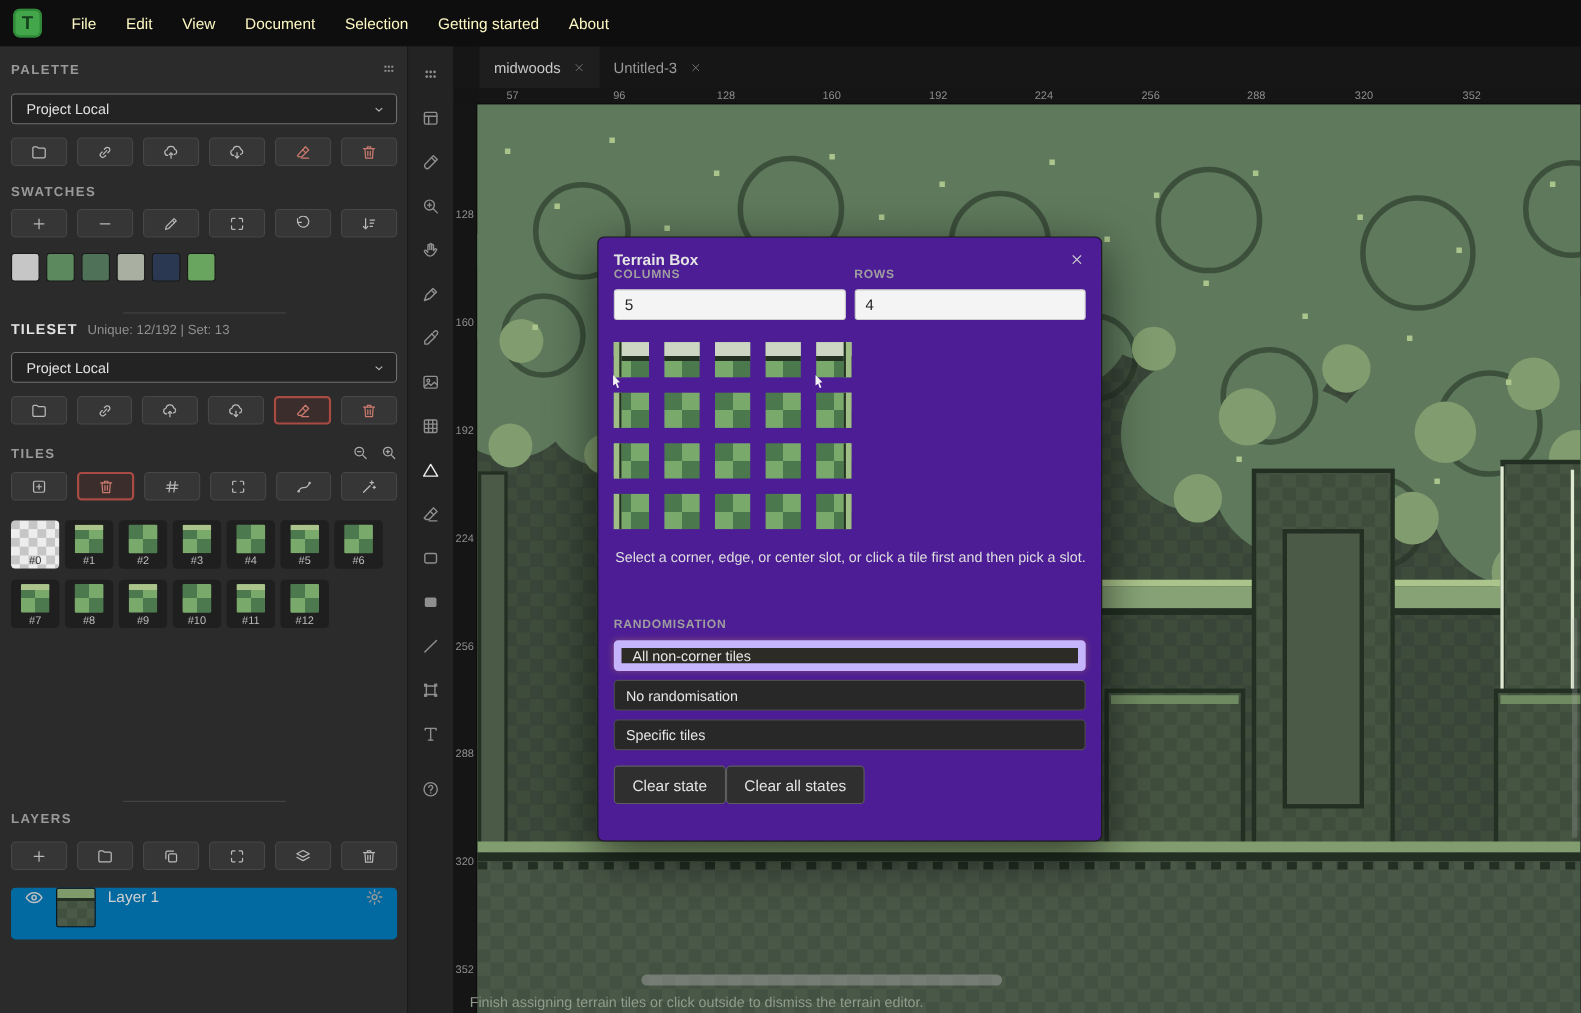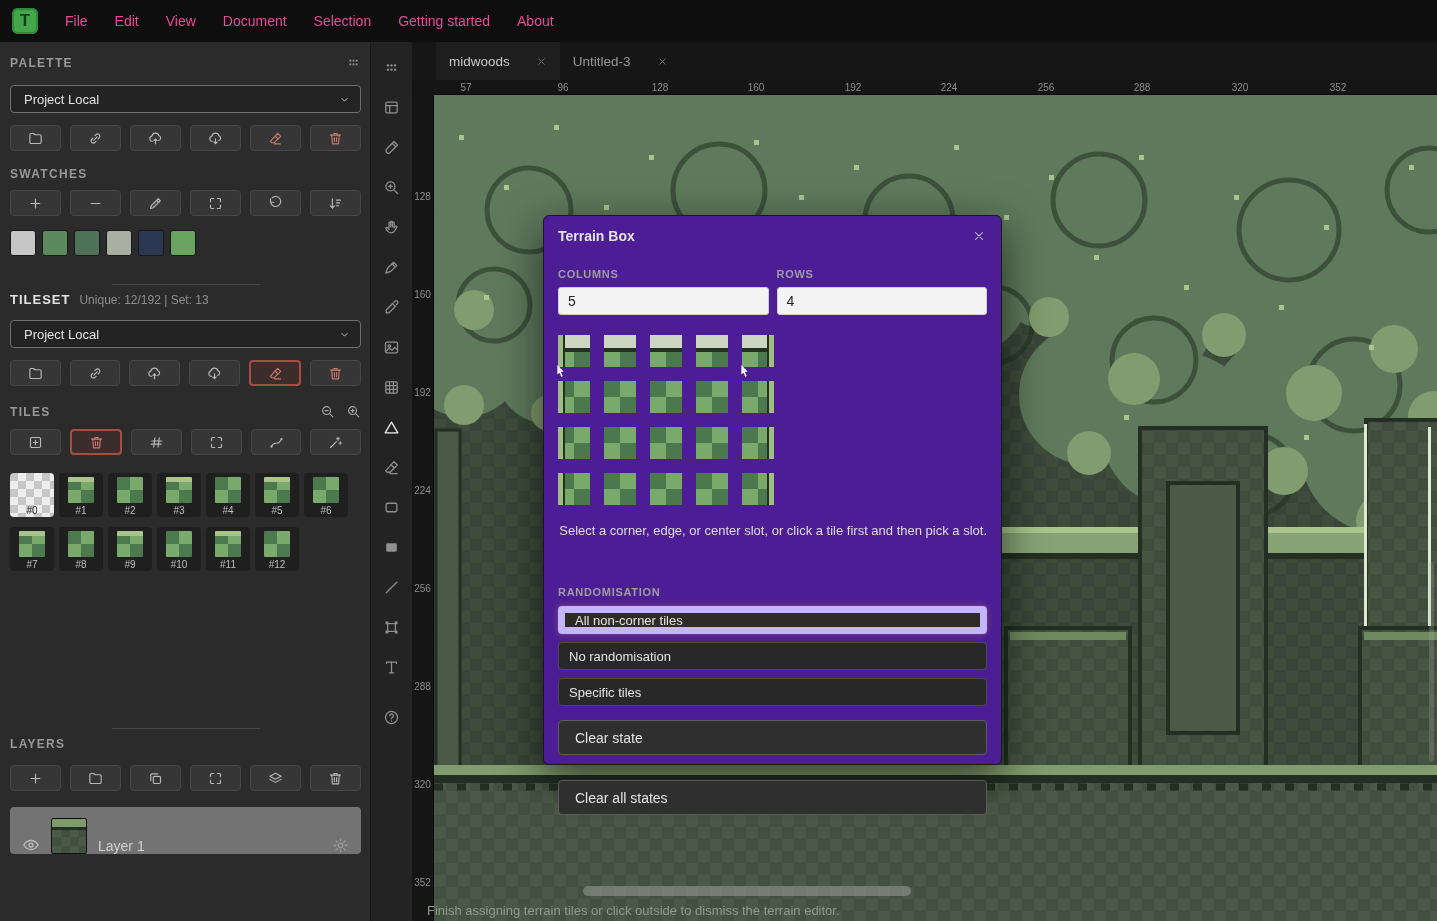--- a/index.html
+++ b/index.html
@@ -11,21 +11,21 @@
   .ic { width:15px; height:15px; fill:none; stroke:currentColor; stroke-width:1.8;
         stroke-linecap:round; stroke-linejoin:round; display:block; }
 
   
   .menubar { position:absolute; left:0; top:0; right:0; height:42px; background:#0e0e0e;
     display:flex; align-items:center; padding-left:12px; z-index:5; }
   .logo { width:26px; height:26px; border-radius:6px; background:#43a64a; color:#14401d;
     display:flex; align-items:center; justify-content:center; font-size:17px; font-weight:bold;
     box-shadow:inset 0 0 0 2px #2f8a38; }
   .menu-items { display:flex; gap:27px; margin-left:27px; }
-  .menu-item { font-size:14px; color:#ec4899; }
+  .menu-item { font-size:14px; color:#fef9c3; }
 
   
   .sidebar { position:absolute; left:0; top:42px; bottom:0; width:370px; background:#2b2b2b;
     padding:0 9px 0 10px; z-index:4; }
   .phead { display:flex; align-items:center; justify-content:space-between; color:#999;
     font-size:12px; font-weight:bold; letter-spacing:1.3px; }
   .phead .grip { color:#8a8a8a; }
   .dropdown { height:28px; border:1px solid #6f6f6f; border-radius:4px; background:#232323;
     display:flex; align-items:center; justify-content:space-between; padding:0 9px 0 13px;
     color:#e2e2e2; font-size:13px; }
@@ -52,21 +52,21 @@
     background:repeating-conic-gradient(#7aa96c 0 90deg,#4c794e 90deg 180deg);
     background-size:26px 26px; }
   .cell .art.vt { background-image:linear-gradient(#aac48b 0 5px, rgba(0,0,0,0) 5px),
       repeating-conic-gradient(#7aa96c 0 90deg,#4c794e 90deg 180deg);
     background-size:auto, 26px 26px; }
   .cell .label { font-size:10px; line-height:11px; color:#bdbdbd; margin-top:2px; }
   .cell.c0 { background:repeating-conic-gradient(#ededed 0 90deg,#c6c6c6 90deg 180deg);
     background-size:16px 16px; }
   .cell.c0 .art { visibility:hidden; }
   .cell.c0 .label { color:#333; }
-  .layerrow { height:47px; background:#737373; border-radius:4px; display:flex; align-items:flex-end;
+  .layerrow { height:47px; background:#0369a1; border-radius:4px; display:flex; align-items:flex-start;
     padding:0 12px; gap:11px; }
   .layerrow .eye { color:#bdbdbd; }
   .thumb { width:36px; height:36px; border:1px solid #0f0f0f; border-radius:2px;
     background-image:linear-gradient(#7f9b6c 0 8px, #223122 8px 11px, rgba(0,0,0,0) 11px),
       repeating-conic-gradient(#4b5a47 0 90deg,#41503f 90deg 180deg);
     background-size:auto, 18px 18px; }
   .lname { color:#cfcfcf; font-size:14px; flex:1; }
   .layerrow .gear { color:#9a9a9a; }
 
   
@@ -77,21 +77,21 @@
     justify-content:center; color:#8f8f8f; background:none; border:none; }
   .tool .ic { width:17px; height:17px; }
   .tool.active { color:#efefef; }
   .tool.help-gap { margin-top:10px; }
 
   
   .workarea { position:absolute; left:412px; top:42px; right:0; bottom:0; background:#141414;
     overflow:hidden; }
   .tabbar { position:absolute; left:0; top:0; right:0; height:38px; background:#161616;
     display:flex; align-items:stretch; padding-left:24px; }
-  .tab { display:flex; align-items:center; gap:26px; padding:0 13px; font-size:13.5px;
+  .tab { display:flex; align-items:center; gap:11px; padding:0 13px; font-size:13.5px;
     color:#989898; }
   .tab.active { background:#1e1e1e; color:#c9c9c9; }
   .tab .ic { width:11px; height:11px; color:#7d7d7d; }
   .ruler-top { position:absolute; left:22px; right:0; top:38px; height:15px; background:#151515;
     border-bottom:1px solid #0b0b0b; }
   .ruler-top span { position:absolute; bottom:1px; transform:translateX(-50%); font-size:10px;
     color:#8d8d8d; }
   .ruler-left { position:absolute; left:0; top:53px; bottom:0; width:22px; background:#151515;
     border-right:1px solid #0b0b0b; }
   .ruler-left span { position:absolute; left:50%; transform:translate(-50%,-50%); font-size:10px;
@@ -108,21 +108,21 @@
 
   
   .modal { position:absolute; left:543px; top:215px; width:459px; height:550px; background:#4c1d95;
     border:1px solid #1a1a1a; border-radius:6px; box-shadow:0 14px 44px rgba(0,0,0,.6);
     padding:12px 14px; z-index:20; }
   .modal-title { font-size:14px; font-weight:bold; color:#e4e4e4; }
   .modal-close { position:absolute; right:12px; top:10px; background:none; border:none;
     color:#cfcfcf; width:20px; height:20px; display:flex; align-items:center; justify-content:center; }
   .modal-close .ic { width:14px; height:14px; }
   .cr-labels, .cr-inputs { display:grid; grid-template-columns:1fr 1fr; gap:8px; }
-  .cr-labels { margin-top:24px; }
+  .cr-labels { margin-top:0; }
   .cr-labels span { font-size:11px; font-weight:bold; letter-spacing:.7px; color:#9f9f9f; }
   .cr-inputs { margin-top:7px; }
   .tinput { height:28px; width:100%; background:#f4f4f4; border:1px solid #cfcfcf; border-radius:3px;
     padding:0 9px; font-size:14px; color:#222; font-family:inherit; }
   .tgrid { margin-top:20px; display:grid; grid-template-columns:repeat(5,32px); gap:14px; }
   .tt { width:32px; height:32px; position:relative;
     background:repeating-conic-gradient(#79a96b 0 90deg,#4b794d 90deg 180deg);
     background-size:32px 32px; }
   .tt.grass { background-image:linear-gradient(#cdd6c3 0 13px, #223122 13px 17px, rgba(0,0,0,0) 17px),
       repeating-conic-gradient(#79a96b 0 90deg,#4b794d 90deg 180deg);
@@ -131,21 +131,21 @@
     background:#9fbd85; }
   .tt.eL::after { left:0; border-right:2px solid #223122; }
   .tt.eR::after { right:0; border-left:2px solid #223122; }
   .dragc { position:absolute; left:-2px; bottom:-10px; width:9px; height:12px; background:#f2f2f2;
     clip-path:polygon(15% 0, 85% 55%, 55% 58%, 75% 92%, 58% 100%, 42% 66%, 15% 78%); z-index:2; }
   .hint { margin-top:18px; font-size:13px; color:#dedede;text-align:right; }
   .rand-label { margin-top:48px; font-size:11px; font-weight:bold; letter-spacing:.7px; color:#9f9f9f; }
   .opt { margin-top:8px; height:28px; display:flex; align-items:center; padding-left:10px;
     border:1px solid #4c4c4c; border-radius:4px; background:#282828; font-size:13px; color:#e6e6e6; }
   .opt.selected { border:7px solid #c4b5fd; background:#2c2b26; box-shadow:0 0 7px rgba(221,158,68,.35); }
-  .modal-footer { margin-top:14px; display:flex; gap:25px;flex-direction:column; }
+  .modal-footer { margin-top:14px; display:flex; gap:0; }
   .mbtn { appearance:none; height:35px; padding:0 16px; border:1px solid #5d5d5d; border-radius:4px;
     background:#2f2f2f; color:#e3e3e3; font-size:14px; font-family:inherit; display:flex;
     align-items:center; }
 </style>
 </head>
 <body>
 
 <svg width="0" height="0" style="position:absolute" aria-hidden="true">
 <defs>
 <symbol id="i-grip" viewBox="0 0 24 24">

